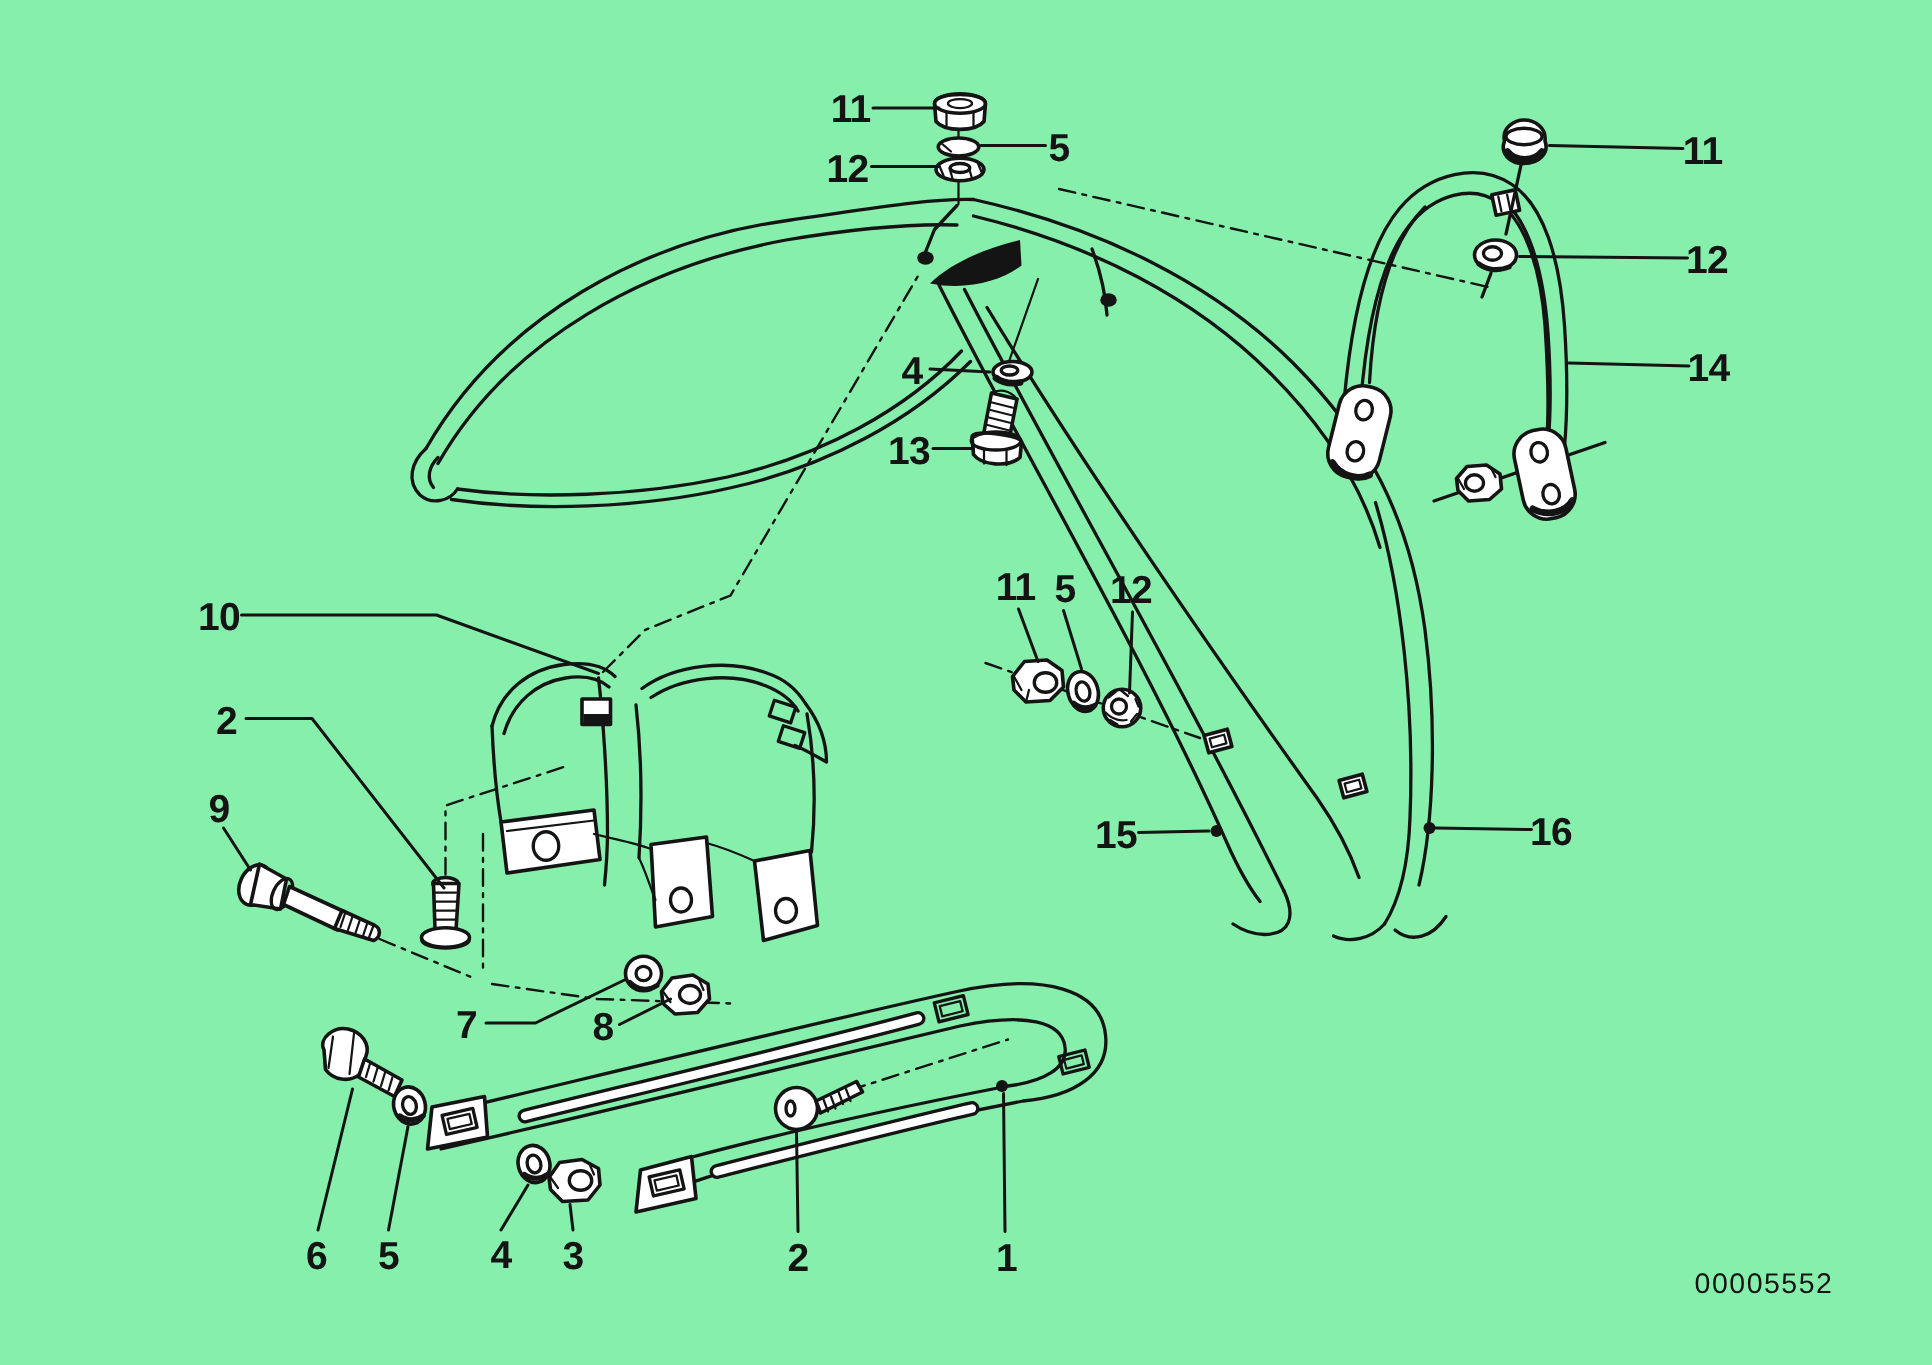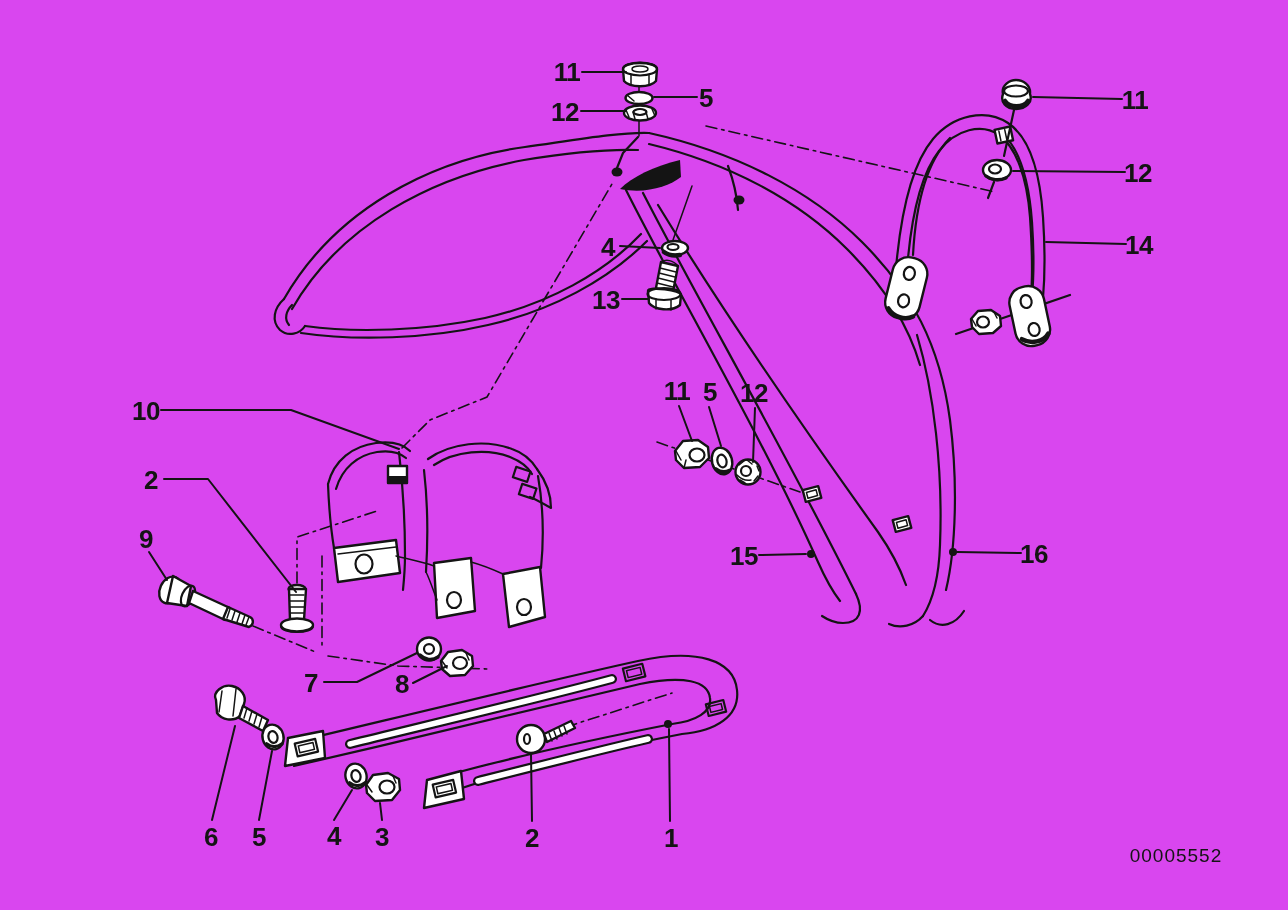--- a/index.html
+++ b/index.html
@@ -1,16 +1,16 @@
 <!DOCTYPE html>
 <html><head>
 <meta charset="utf-8">
 <style>
   html,body{margin:0;padding:0;background:#ffffff;}
-  .stage{position:relative;width:1288px;height:910px;background:#d946ef;overflow:hidden;
+  .stage{position:relative;width:1288px;height:910px;background:#86efac;overflow:hidden;
          font-family:"Liberation Sans",sans-serif;}
   svg{position:absolute;left:0;top:0;}
   .s{stroke:#141414;fill:none;stroke-width:2.2;stroke-linecap:round;stroke-linejoin:round}
   .sw1{stroke-width:1.5}
   .sw3{stroke-width:3.4}
   .sw45{stroke-width:4.5}
   .w{fill:#ffffff;stroke:#141414;stroke-width:2.4;stroke-linejoin:round}
   .blk{fill:#141414;stroke:none}
   .dash{fill:none;stroke:#141414;stroke-width:1.6;stroke-dasharray:11 5 2.5 5;stroke-linecap:round}
   .leader{fill:none;stroke:#141414;stroke-width:2;stroke-linecap:round;stroke-linejoin:round}

